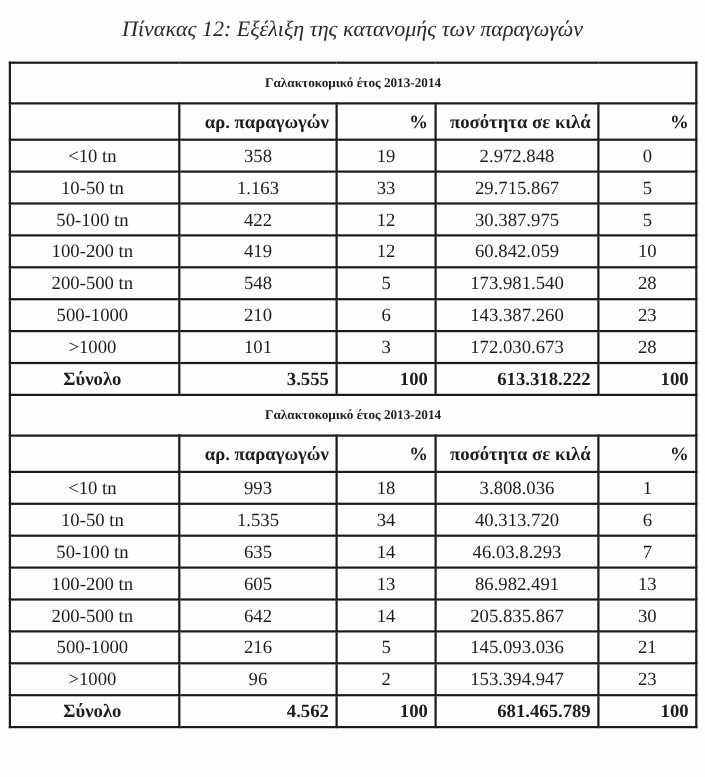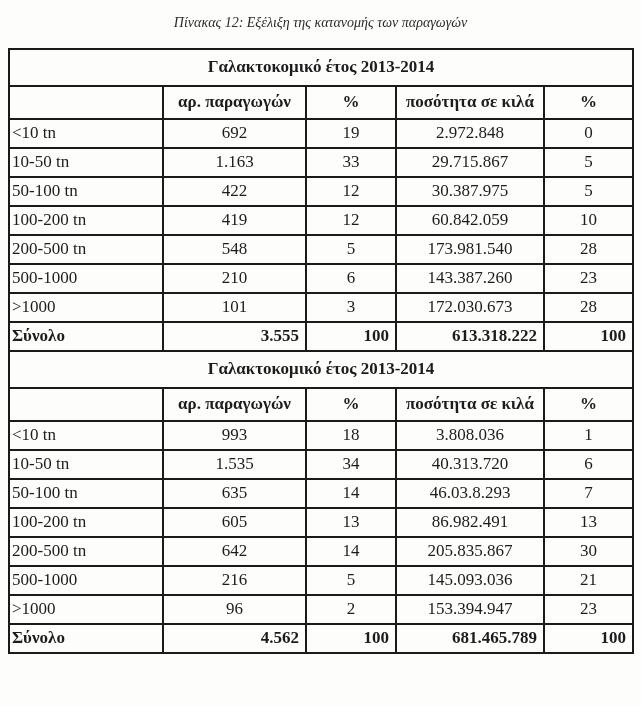--- a/index.html
+++ b/index.html
@@ -12,21 +12,21 @@
     height: 706px;
     font-family: "Liberation Serif", "DejaVu Serif", serif;
     color: #1f1f1f;
     overflow: hidden;
   }
   .page {
     padding-top: 13px;
   }
   .doc-title {
     font-style: italic;
-    font-size: 14px;
+    font-size: 20px;
     line-height: 1.4;
     text-align: center;
     color: #2a2a2a;
     margin: 0 6px;
   }
   table.milk-table {
     border-collapse: collapse;
     table-layout: fixed;
     width: 624px;
     margin: 15px auto 0 8px;
@@ -36,33 +36,33 @@
     border: 2px solid #1a1a1a;
     font-size: 17px;
     padding: 2px 6px;
     overflow: hidden;
     white-space: nowrap;
   }
   tr.season-row td {
     font-weight: bold;
     text-align: center;
     height: 31px;
-    font-size: 17px;
+    font-size: 12px;
   }
   tr.colhead-row td {
     font-weight: bold;
-    text-align: center;
+    text-align: right;
     height: 27px;
   }
   tr.data-row td {
     height: 23px;
     text-align: center;
   }
   tr.data-row td:first-child {
-    text-align: left;
+    text-align: center;
     padding-left: 2px;
   }
   tr.total-row td {
     font-weight: bold;
     text-align: right;
   }
 </style>
 </head>
 <body>
 
@@ -88,21 +88,21 @@
       <tr class="colhead-row">
         <td></td>
         <td>αρ. παραγωγών</td>
         <td>%</td>
         <td>ποσότητα σε κιλά</td>
         <td>%</td>
       </tr>
 
       <tr class="data-row">
         <td>&lt;10 tn</td>
-        <td>692</td>
+        <td>358</td>
         <td>19</td>
         <td>2.972.848</td>
         <td>0</td>
       </tr>
       <tr class="data-row">
         <td>10-50 tn</td>
         <td>1.163</td>
         <td>33</td>
         <td>29.715.867</td>
         <td>5</td>

